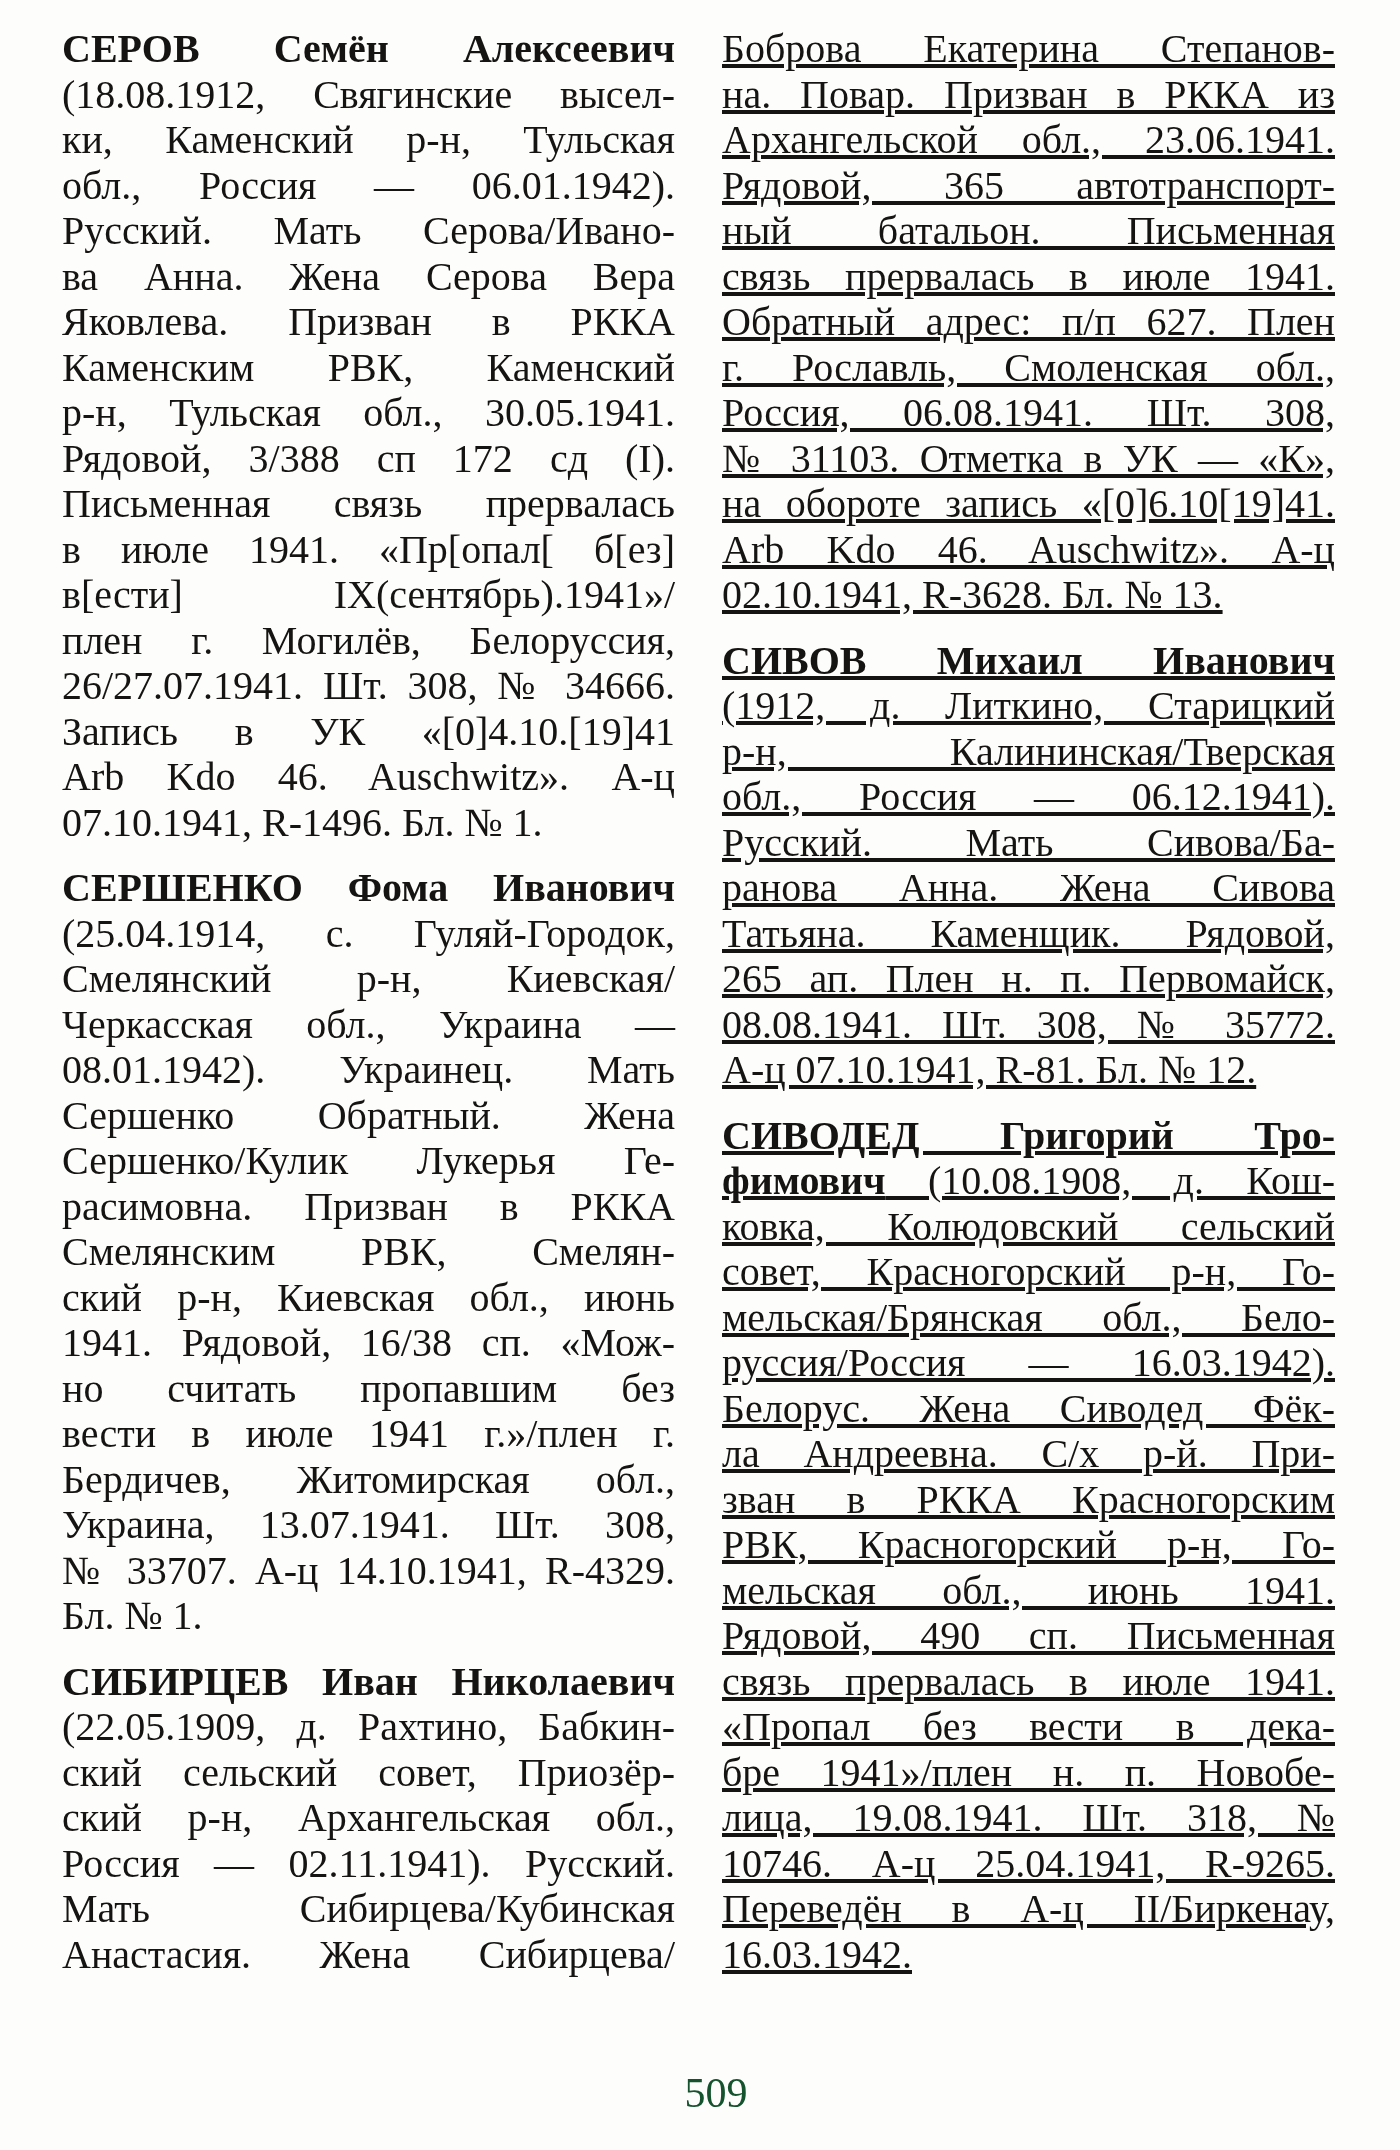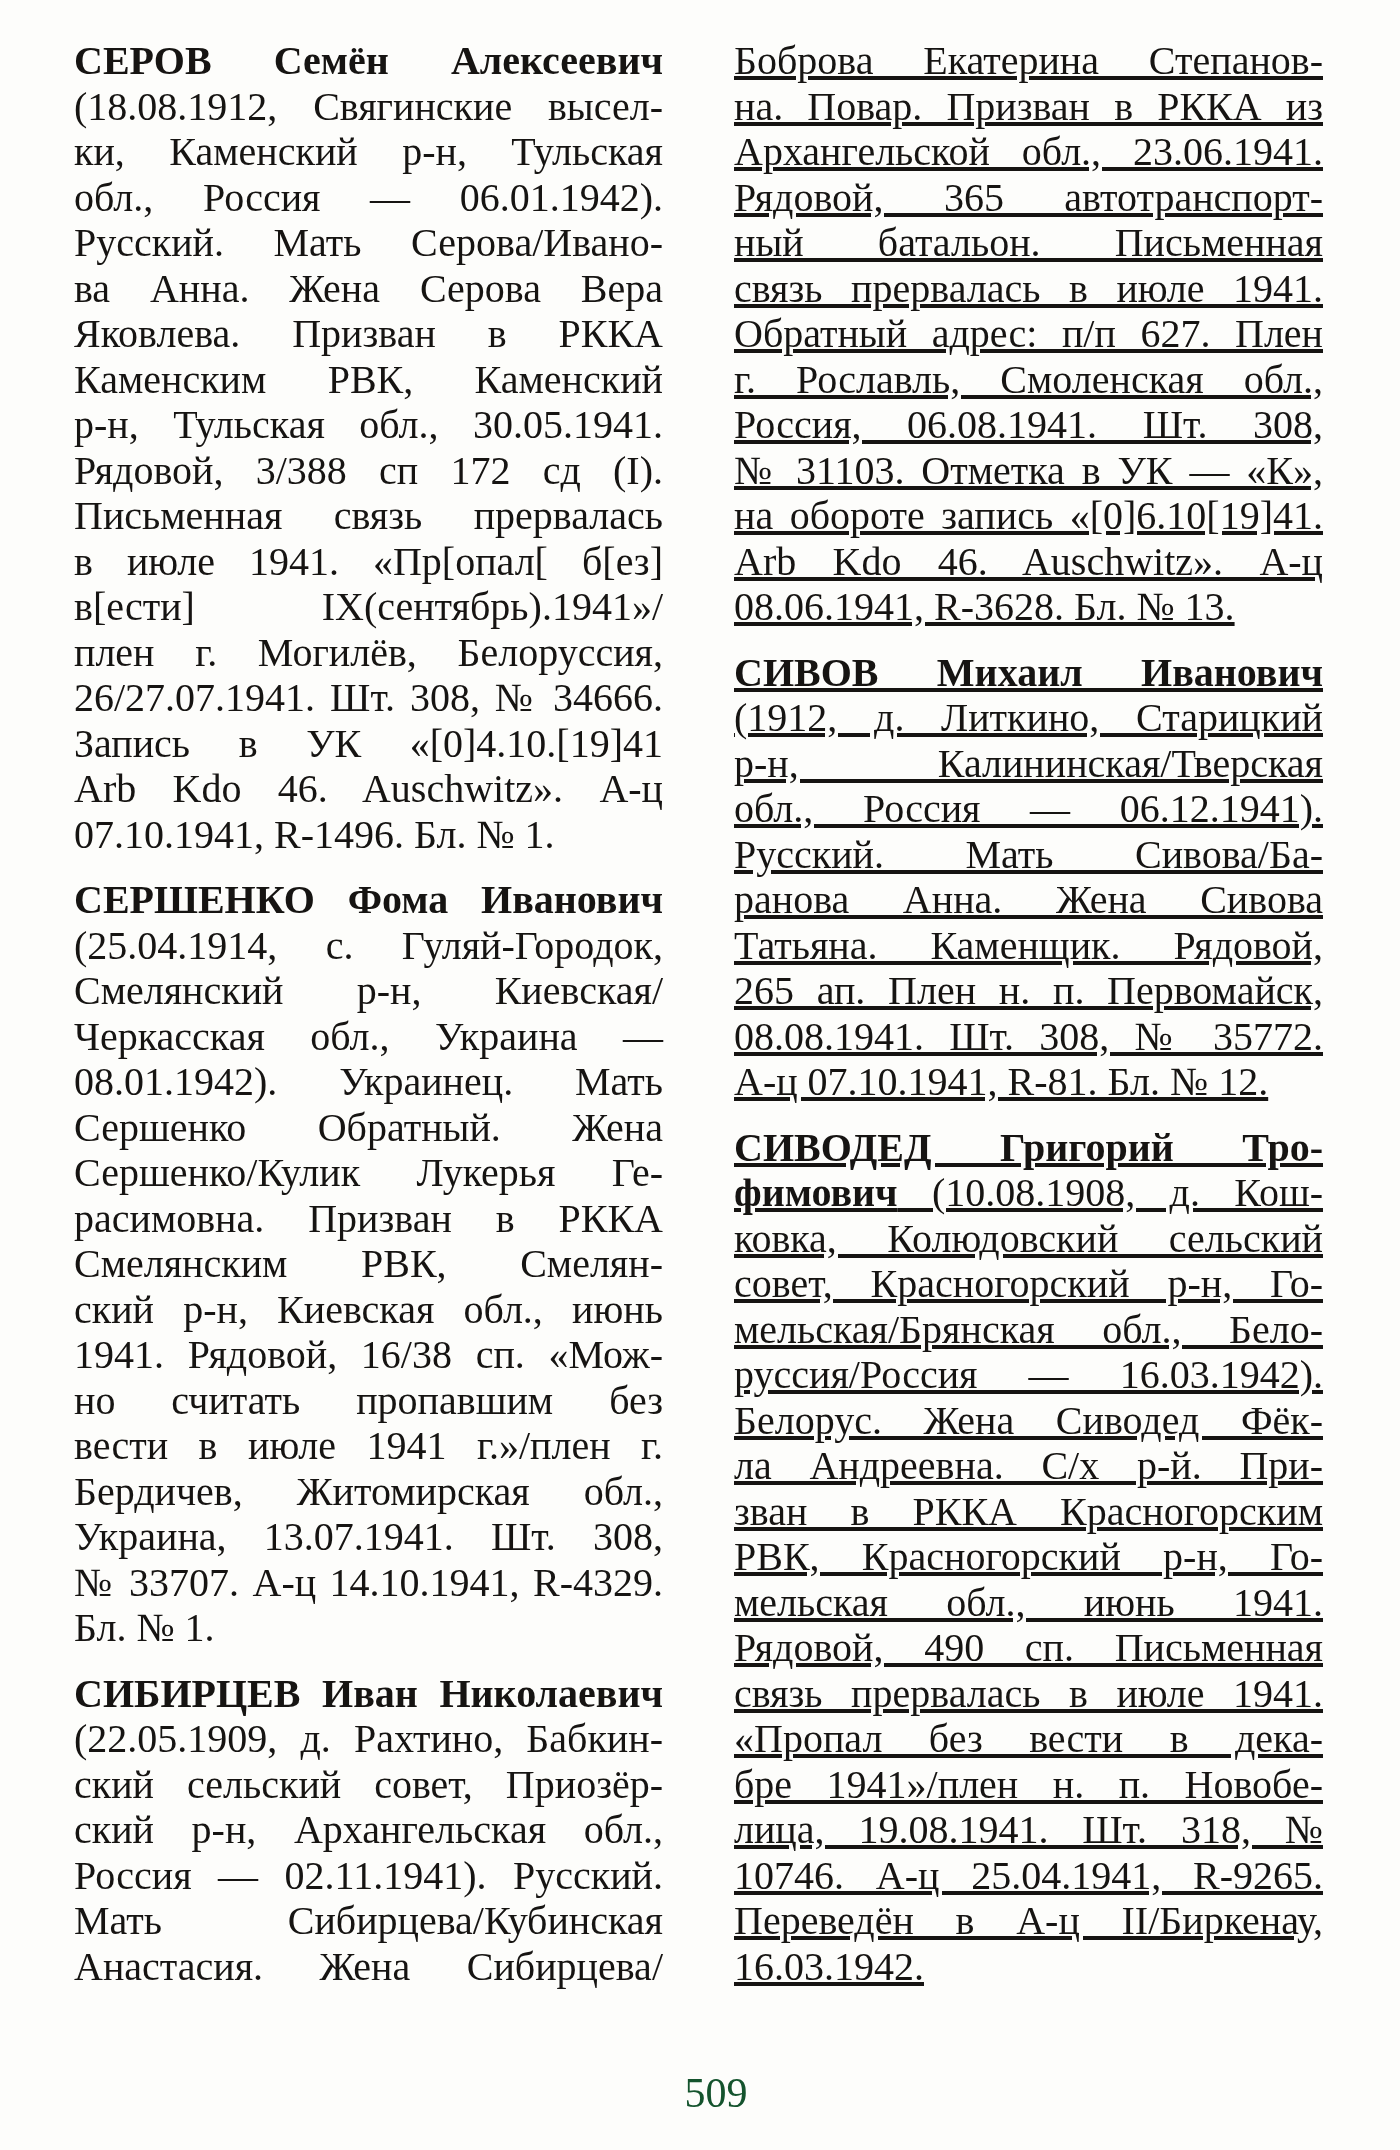--- a/index.html
+++ b/index.html
@@ -14,21 +14,21 @@
   }
   .col {
     position: absolute;
     top: 26px;
     width: 613px;
     font-size: 40px;
     line-height: 45.5px;
   }
   #col-left  { left: 62px;  }
   #col-right { left: 722px; text-decoration: underline; }
-  .entry { margin: 12px; }
+  .entry { margin: 0; }
   .entry + .entry { margin-top: 20px; }
   .line {
     text-align: justify;
     text-align-last: justify;
   }
   .line.pl { text-align-last: left; }
   .b { font-weight: bold; }
   .r { font-weight: normal; }
   .pageno {
     position: absolute;
@@ -103,21 +103,21 @@
         <div class="line"><span class="r">Архангельской обл., 23.06.1941.</span></div>
         <div class="line"><span class="r">Рядовой, 365 автотранспорт-</span></div>
         <div class="line"><span class="r">ный батальон. Письменная</span></div>
         <div class="line"><span class="r">связь прервалась в июле 1941.</span></div>
         <div class="line"><span class="r">Обратный адрес: п/п 627. Плен</span></div>
         <div class="line"><span class="r">г. Рославль, Смоленская обл.,</span></div>
         <div class="line"><span class="r">Россия, 06.08.1941. Шт. 308,</span></div>
         <div class="line"><span class="r">№ 31103. Отметка в УК — «К»,</span></div>
         <div class="line"><span class="r">на обороте запись «[0]6.10[19]41.</span></div>
         <div class="line"><span class="r">Arb Kdo 46. Auschwitz». А-ц</span></div>
-        <div class="line pl"><span class="r">08.06.1941, R-3628. Бл. № 13.</span></div>
+        <div class="line pl"><span class="r">02.10.1941, R-3628. Бл. № 13.</span></div>
       </div>
       <div class="entry">
         <div class="line"><span class="b">СИВОВ Михаил Иванович</span></div>
         <div class="line"><span class="r">(1912, д. Литкино, Старицкий</span></div>
         <div class="line"><span class="r">р-н, Калининская/Тверская</span></div>
         <div class="line"><span class="r">обл., Россия — 06.12.1941).</span></div>
         <div class="line"><span class="r">Русский. Мать Сивова/Ба-</span></div>
         <div class="line"><span class="r">ранова Анна. Жена Сивова</span></div>
         <div class="line"><span class="r">Татьяна. Каменщик. Рядовой,</span></div>
         <div class="line"><span class="r">265 ап. Плен н. п. Первомайск,</span></div>

